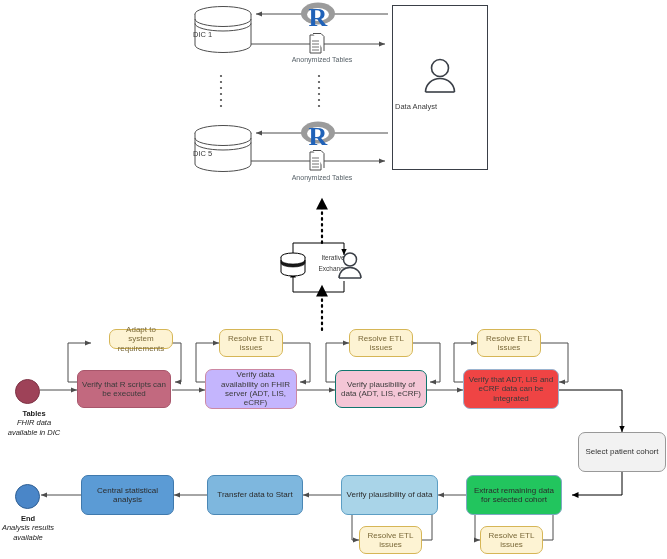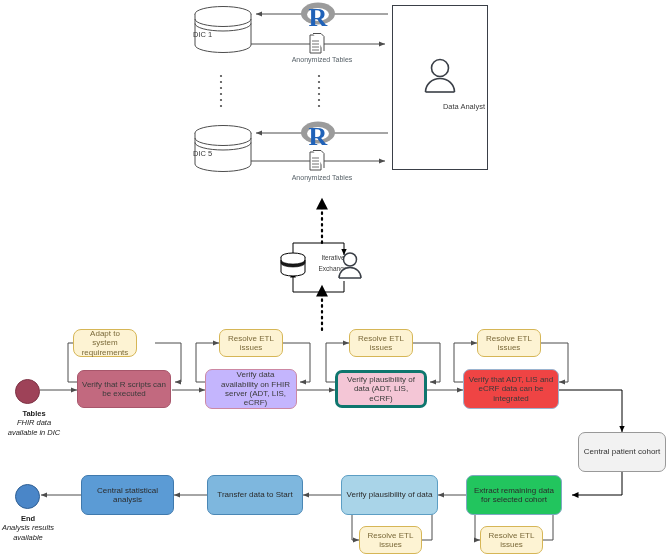--- a/index.html
+++ b/index.html
@@ -41,21 +41,21 @@
   }
   .yellowbox {
     background: #fdf3d3;
     border: 1px solid #d6b656;
     color: #7b6a3a;
     font-size: 8px;
     border-radius: 7px;
   }
   .pink1 { background:#c2697f; border:1px solid #a8566b; color:#3a3a3a; }
   .pink2 { background:#c4b5fd; border:1px solid #cc88a3; color:#3a3a3a;padding-left:12px; }
-  .pink3 { background:#f4c6d6; border:3px solid #0f766e; color:#3a3a3a; }
+  .pink3 { background:#f4c6d6; border:1px solid #0f766e; color:#3a3a3a; }
   .pink4 { background:#ef4444; border:1px solid #9ab3cf; color:#3a3a3a; }
   .blue1 { background:#5b9bd5; border:1px solid #3f79ad; color:#2b2b2b; }
   .blue2 { background:#7eb7de; border:1px solid #4a87b5; color:#2b2b2b; }
   .blue3 { background:#a9d4e8; border:1px solid #5c9ec4; color:#2b2b2b; }
   .blue4 { background:#22c55e; border:1px solid #7fa8c2; color:#2b2b2b; }
   .graybox { background:#f2f2f2; border:1px solid #999; color:#333; }
 
   .circle {
     position: absolute;
     border-radius: 50%;
@@ -92,21 +92,21 @@
     font-size: 6.5px;
     color: #3a3a3a;
     text-align: center;
     width: 54px;
     line-height: 1.5;
   }
   .analystLabel {
     position: absolute;
     font-size: 7.5px;
     color: #3a3a3a;
-    text-align: right;
+    text-align: left;
     width: 90px;
   }
   .rlogo {
     position: absolute;
     width: 44px; height: 26px;
   }
   .docicon { position:absolute; width:18px; height:22px; }
   .dbicon  { position:absolute; }
   .personicon { position:absolute; }
   .panel {
@@ -305,31 +305,31 @@
     </svg>
   </div>
 
   <div class="circle startcircle" style="left:15px; top:379px; width:23px; height:23px;"></div>
   <div class="caption" style="left:-21px; top:409px;">
     <b>Tables</b><br>
     <i>FHIR data</i><br>
     <i>available in DIC</i>
   </div>
 
-  <div class="node rbox yellowbox" style="left:73px; top:329px; width:64px; height:28px;border-radius:8px;">Adapt to system requirements</div>
+  <div class="node rbox yellowbox" style="left:109px; top:329px; width:64px; height:20px;">Adapt to system requirements</div>
   <div class="node rbox yellowbox" style="left:219px; top:329px; width:64px; height:28px;">Resolve ETL issues</div>
   <div class="node rbox yellowbox" style="left:349px; top:329px; width:64px; height:28px;">Resolve ETL issues</div>
   <div class="node rbox yellowbox" style="left:477px; top:329px; width:64px; height:28px;">Resolve ETL issues</div>
 
   <div class="node rbox pink1" style="left:77px; top:370px; width:94px; height:38px;">Verify that R scripts can be executed</div>
   <div class="node rbox pink2" style="left:205px; top:369px; width:92px; height:40px;">Verify data availability on FHIR server (ADT, LIS, eCRF)</div>
   <div class="node rbox pink3" style="left:335px; top:370px; width:92px; height:38px;">Verify plausibility of data (ADT, LIS, eCRF)</div>
   <div class="node rbox pink4" style="left:463px; top:369px; width:96px; height:40px;">Verify that ADT, LIS and eCRF data can be integrated</div>
 
-  <div class="node rbox graybox" style="left:578px; top:432px; width:88px; height:40px;">Central patient cohort</div>
+  <div class="node rbox graybox" style="left:578px; top:432px; width:88px; height:40px;">Select patient cohort</div>
 
   <div class="node rbox blue4" style="left:466px; top:475px; width:96px; height:40px;">Extract remaining data for selected cohort</div>
   <div class="node rbox blue3" style="left:341px; top:475px; width:97px; height:40px;">Verify plausibility of data</div>
   <div class="node rbox blue2" style="left:207px; top:475px; width:96px; height:40px;">Transfer data to Start</div>
   <div class="node rbox blue1" style="left:81px; top:475px; width:93px; height:40px;">Central statistical analysis</div>
 
   <div class="node rbox yellowbox" style="left:359px; top:526px; width:63px; height:28px;">Resolve ETL issues</div>
   <div class="node rbox yellowbox" style="left:480px; top:526px; width:63px; height:28px;">Resolve ETL issues</div>
 
   <div class="circle endcircle" style="left:15px; top:484px; width:23px; height:23px;"></div>

